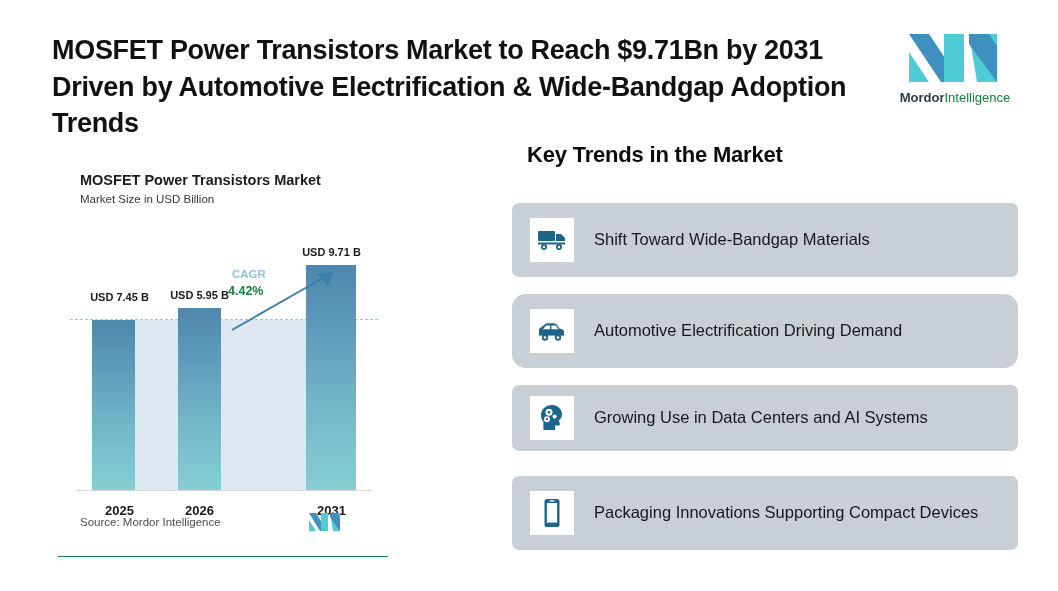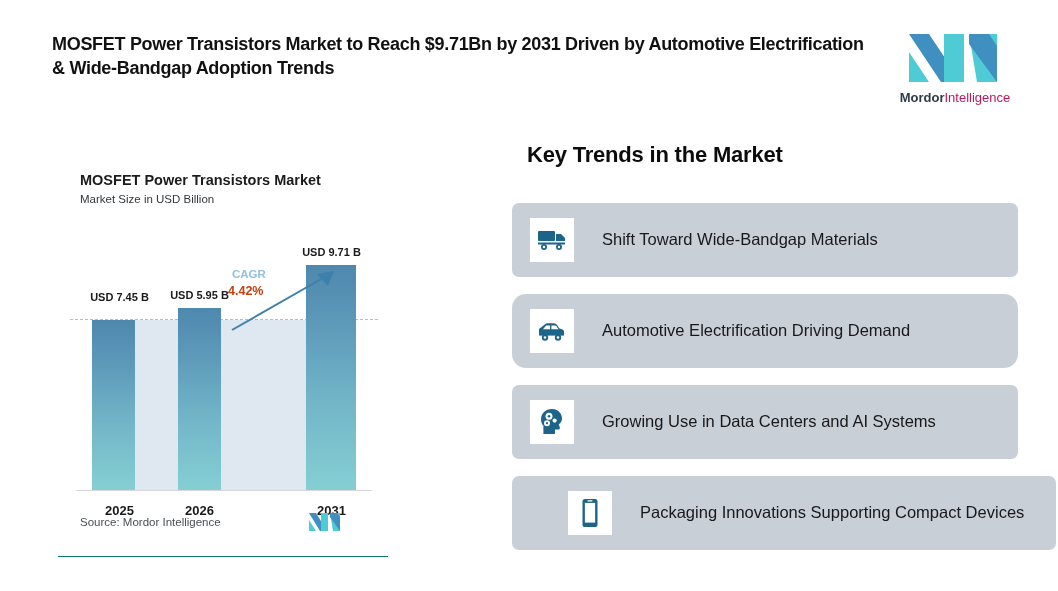--- a/index.html
+++ b/index.html
@@ -20,21 +20,21 @@
     position: absolute;
     left: 0; top: 0;
     width: 1058px;
     height: 120px;
   }
   .header-title {
     position: absolute;
     left: 52px;
     top: 32px;
     width: 820px;
-    font-size: 18px;
+    font-size: 27px;
     font-weight: bold;
     line-height: 1.36;
     color: #111111;
     letter-spacing: -0.3px;
   }
 
   
   .brand-logo {
     position: absolute;
     left: 895px;
@@ -57,21 +57,21 @@
     text-align: center;
     font-size: 13px;
     color: #3f93c4;
     white-space: nowrap;
   }
   .brand-wordmark .bold {
     font-weight: bold;
     color: #2e3a46;
   }
   .brand-wordmark .light {
-    color: #be185d;
+    color: #15803d;
     text-align: center;
   }
 
   
   .chart-panel {
     position: absolute;
     left: 58px;
     top: 152px;
     width: 330px;
     height: 404px;
@@ -149,21 +149,21 @@
     position: absolute;
     font-size: 11.5px;
     color: #93c0de;
     white-space: nowrap;
     font-weight: bold;
   }
   .cagr-value {
     position: absolute;
     font-size: 12.5px;
     font-weight: bold;
-    color: #c2410c;
+    color: #15803d;
     white-space: nowrap;
     margin-top: 37px;
   }
   .cagr-arrow {
     position: absolute;
     left: 150px;
     top: 8px;
     width: 120px;
     height: 75px;
   }
@@ -212,21 +212,21 @@
     background: #ffffff;
     border: 2.5px solid #ffffff;
     box-sizing: border-box;
     display: flex;
     align-items: center;
     justify-content: center;
     flex: 0 0 auto;
   }
   .trend-icon-box svg { display: block; }
   .trend-text {
-    margin-left: 28px;
+    margin-left: 20px;
     margin-right: 16px;
     font-size: 16.5px;
     color: #18181a;
     line-height: 1.32;
   }
 </style>
 </head>
 <body>
 
 <div class="header">
@@ -317,35 +317,35 @@
       <rect x="2" y="13" width="25" height="2.6" fill="#1d6489"></rect>
       <circle cx="8" cy="17.5" r="3.2" fill="#1d6489"></circle>
       <circle cx="8" cy="17.5" r="1.3" fill="#ffffff"></circle>
       <circle cx="21" cy="17.5" r="3.2" fill="#1d6489"></circle>
       <circle cx="21" cy="17.5" r="1.3" fill="#ffffff"></circle>
     </svg>
   </div>
   <div class="trend-text">Automotive Electrification Driving Demand</div>
 </div>
 
-<div class="trend-card" style="top:385px; height:74px;">
+<div class="trend-card" style="top:385px; height:66px;">
   <div class="trend-icon-box">
     <svg width="26" height="28" viewBox="0 0 26 28">
       <path d="M13,1 C6.5,1 2,5.6 2,11.4 c0,2.6 0.9,4.6 2.4,6.2 V26 h11.6 v-4.4 h3 c1.4,0 2.2,-0.9 1.8,-2.2 l-1,-3.1 c2.1,-1.6 3.2,-3.6 3.2,-5.9 C23,5.6 19.2,1 13,1 z" fill="#1d6489"></path>
       <circle cx="10" cy="8.3" r="3.5" fill="#ffffff"></circle>
       <circle cx="10" cy="8.3" r="1.3" fill="#1d6489"></circle>
       <circle cx="8" cy="15.2" r="3" fill="#ffffff"></circle>
       <circle cx="8" cy="15.2" r="1.1" fill="#1d6489"></circle>
       <circle cx="15.6" cy="12.6" r="2.1" fill="#ffffff"></circle>
     </svg>
   </div>
   <div class="trend-text">Growing Use in Data Centers and AI Systems</div>
 </div>
 
-<div class="trend-card" style="top:476px; height:74px;padding-left:38px;">
+<div class="trend-card" style="top:476px; height:74px;">
   <div class="trend-icon-box">
     <svg width="18" height="30" viewBox="0 0 18 30">
       <rect x="1.5" y="1" width="15" height="28" rx="2.6" fill="#1d6489"></rect>
       <rect x="3.4" y="4.6" width="11.2" height="20.4" fill="#ffffff"></rect>
       <rect x="6.4" y="2.3" width="5.2" height="1.1" rx="0.55" fill="#ffffff"></rect>
       <rect x="3.4" y="4.6" width="11.2" height="20.4" fill="none" stroke="#1d6489" stroke-width="0.8"></rect>
     </svg>
   </div>
   <div class="trend-text">Packaging Innovations Supporting Compact Devices</div>
 </div>

